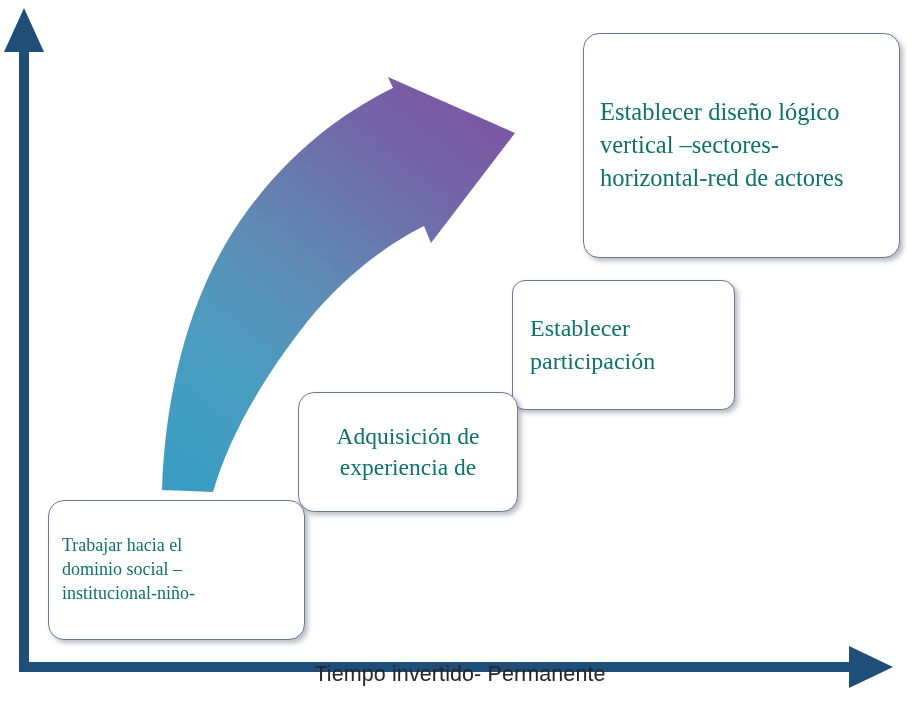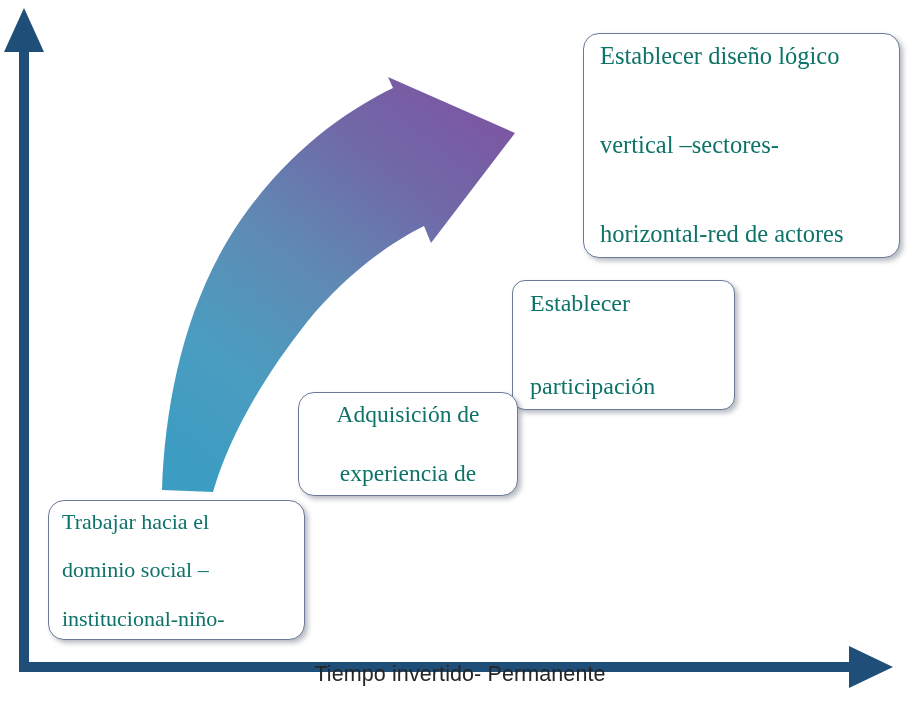--- a/index.html
+++ b/index.html
@@ -30,21 +30,21 @@
     z-index: 3;
     box-sizing: border-box;
     background: #ffffff;
     border: 1.5px solid #6b7a99;
     border-radius: 16px;
     box-shadow: 3px 3px 5px rgba(80, 90, 110, 0.42);
     color: #0d7368;
     font-family: "Liberation Serif", serif;
     display: flex;
     flex-direction: column;
-    justify-content: space-between;
+    justify-content: center;
     padding: 6px 14px;
   }
   .callout .line {
     display: block;
     white-space: pre;
   }
 
   
   #callout-logical-design {
     left: 583px;
@@ -68,33 +68,33 @@
     padding-left: 17px;
     text-align: left;
     border-radius: 13px;
   }
 
   
   #callout-family-experience {
     left: 298px;
     top: 392px;
     width: 220px;
-    height: 104px;
+    height: 120px;
     font-size: 23.5px;
     line-height: 1.32;
     text-align: center;
   }
 
   
   #callout-social-domain {
     left: 48px;
     top: 500px;
     width: 257px;
     height: 140px;
-    font-size: 22px;
+    font-size: 18px;
     line-height: 1.32;
     padding-left: 13px;
     text-align: left;
   }
 
   #x-axis-label {
     position: absolute;
     z-index: 3;
     left: 0;
     top: 662px;

